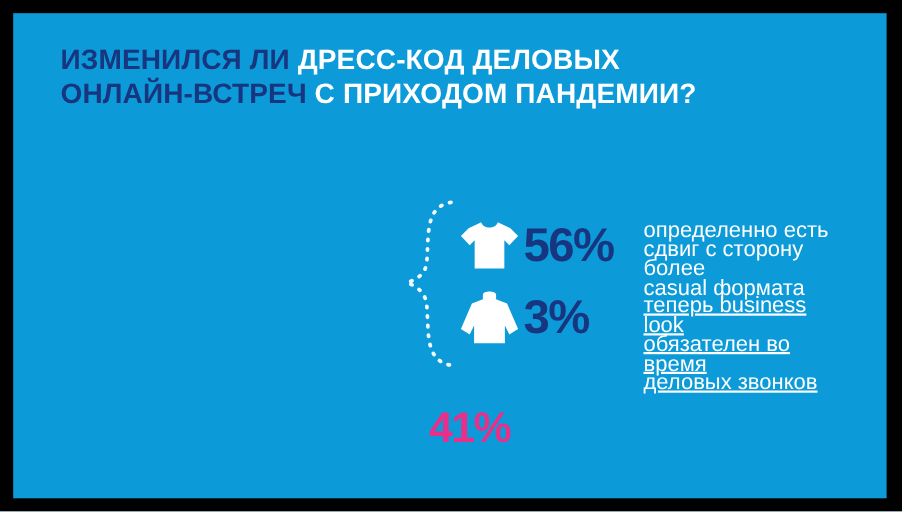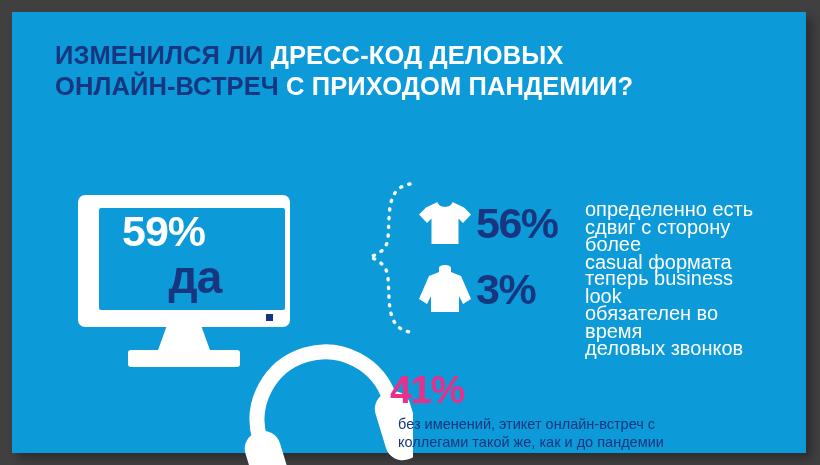--- a/index.html
+++ b/index.html
@@ -11,21 +11,21 @@
     width: 820px;
     height: 465px;
     overflow: hidden;
     font-family: "Liberation Sans", sans-serif;
   }
 
   #infographic-root {
     position: relative;
     width: 820px;
     height: 465px;
-    background: #404040;
+    background: #000000;
   }
 
   
   .panel {
     position: absolute;
     left: 12px;
     top: 12px;
     width: 794px;
     height: 441px;
     background: #0c9ad8;
@@ -173,21 +173,21 @@
     white-space: nowrap;
   }
   .stat-desc {
     position: absolute;
     color: #ffffff;
     font-size: 20px;
     line-height: 17.5px;
     white-space: pre-line;
   }
   .stat-desc-1 { left: 573px; top: 189px; width: 185px; }
-  .stat-desc-2 { left: 573px; top: 258px; width: 185px; }
+  .stat-desc-2 { left: 573px; top: 258px; width: 185px; text-decoration: underline; }
 
   
   .bottom-row {
     position: absolute;
     left: 378px;
     top: 357px;
     display: flex;
     align-items: flex-start;
     flex-direction: column;
   }
@@ -211,42 +211,20 @@
 </style>
 </head>
 <body>
 
 <div id="infographic-root">
 
   <div class="panel">
 
     <div class="headline"><span class="dark">ИЗМЕНИЛСЯ ЛИ </span><span class="light">ДРЕСС-КОД ДЕЛОВЫХ</span><br><span class="dark">ОНЛАЙН-ВСТРЕЧ </span><span class="light">С ПРИХОДОМ ПАНДЕМИИ?</span></div>
 
-    <div class="monitor-wrap">
-
-      <div class="monitor-frame">
-        <div class="monitor-screen"></div>
-        <div class="monitor-led"></div>
-      </div>
-      <div class="monitor-neck"></div>
-      <div class="monitor-base"></div>
-
-      <div class="stat-59">59%</div>
-      <div class="stat-59-label">да</div>
-
-      <svg class="headphones" viewBox="0 0 175 190">
-        <g transform="rotate(-17 87 95)">
-          <path d="M20 92 A 68 68 0 0 1 156 92" fill="none" stroke="#ffffff" stroke-width="15" stroke-linecap="round"></path>
-          <path d="M20 90 L20 126" fill="none" stroke="#ffffff" stroke-width="15" stroke-linecap="round"></path>
-          <path d="M156 90 L156 126" fill="none" stroke="#ffffff" stroke-width="15" stroke-linecap="round"></path>
-          <rect x="2" y="84" width="36" height="70" rx="17" fill="#ffffff"></rect>
-          <rect x="138" y="84" width="36" height="70" rx="17" fill="#ffffff"></rect>
-        </g>
-      </svg>
-    </div>
 
     <svg class="brace" viewBox="0 0 56 156">
       <path d="M46 4 C 22 8, 26 34, 24 58 C 23 70, 14 74, 6 77 C 14 80, 23 85, 24 98 C 26 122, 22 148, 46 152" fill="none" stroke="#ffffff" stroke-width="3.4" stroke-linecap="round" stroke-dasharray="1.2 7.5" opacity="0.95"></path>
     </svg>
 
     <div class="stat-row stat-row-1">
       <svg class="shirt-icon" viewBox="0 0 58 58">
         <path fill="#ffffff" d="M21.5 8 L10 13.5 L3 20.5 L11 29 L15.5 24.5 L15.5 50 L42.5 50 L42.5 24.5 L47 29 L55 20.5 L48 13.5 L36.5 8 C35 14.5 23 14.5 21.5 8 Z"></path>
       </svg>
       <div class="stat-pct">56%</div>
@@ -261,18 +239,16 @@
         <path fill="#ffffff" d="M23.5 7.5 L34.5 7.5 L34.5 16 L23.5 16 Z"></path>
       </svg>
       <div class="stat-pct">3%</div>
     </div>
     <div class="stat-desc stat-desc-2">теперь business look
 обязателен во время
 деловых звонков</div>
 
     <div class="bottom-row">
       <div class="bottom-pct">41%</div>
-      <div class="bottom-desc">без именений, этикет онлайн-встреч с
-коллегами такой же, как и до пандемии</div>
     </div>
 
   </div>
 </div>
 
 </body></html>

